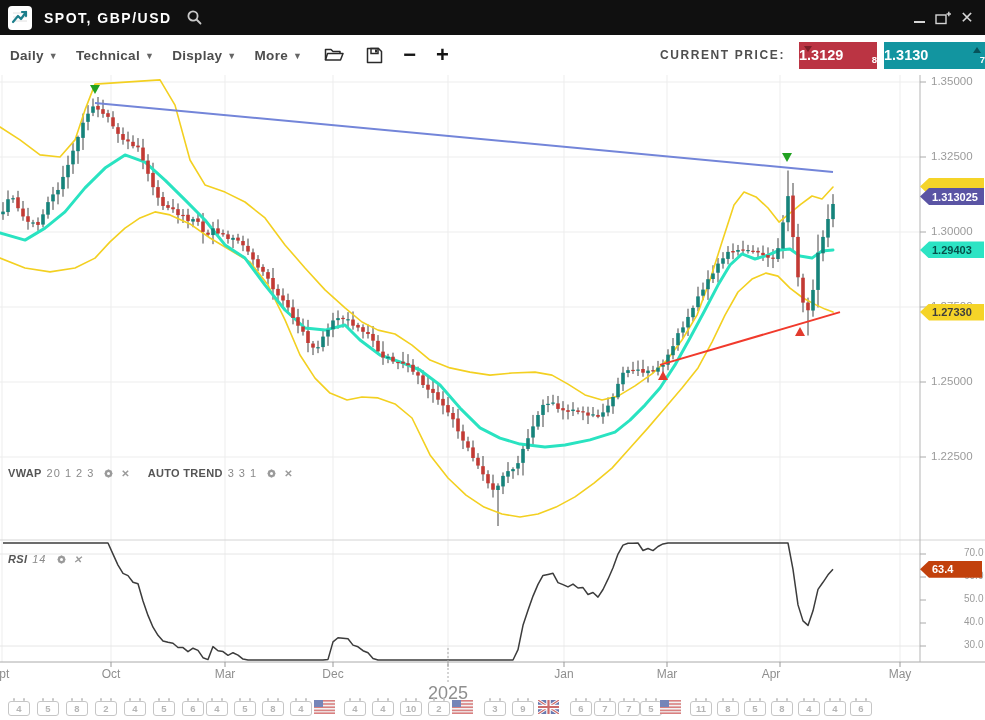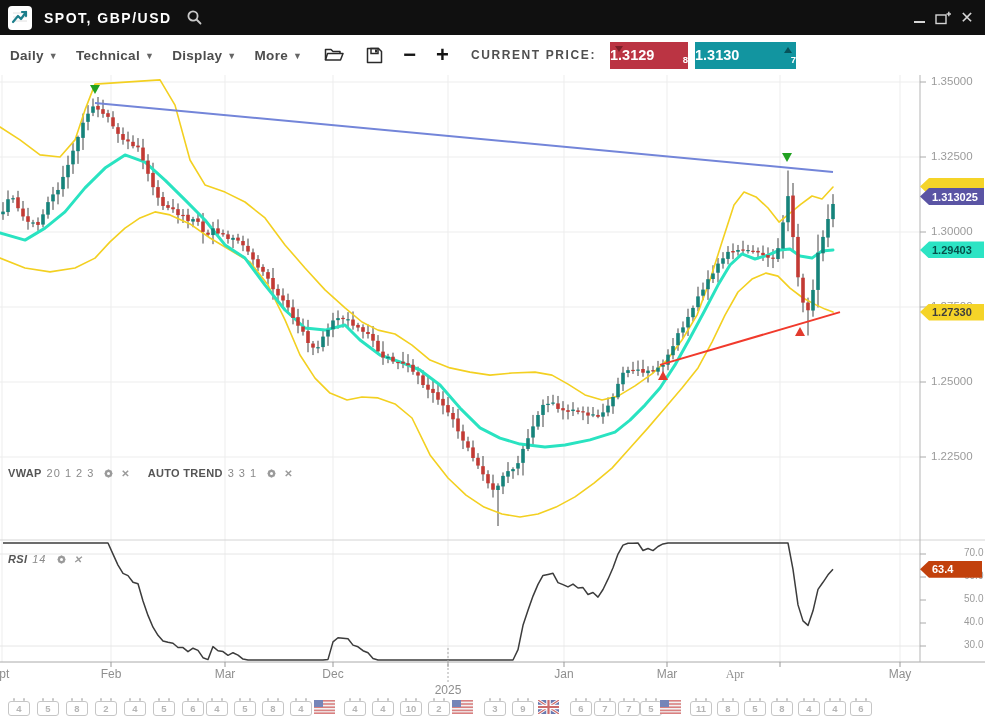--- a/index.html
+++ b/index.html
@@ -10,21 +10,21 @@
             display:flex;align-items:center;z-index:30;}
   .logo{width:24px;height:24px;margin-left:8px;border-radius:4px;background:#fff;
         display:flex;align-items:center;justify-content:center;}
   .tb-title{color:#fff;font-size:14px;font-weight:bold;letter-spacing:1.5px;margin-left:12px;}
   .tb-search{margin-left:14px;display:flex;align-items:center;}
   .tb-spacer{flex:1;}
   .winbtn{width:24px;height:24px;display:flex;align-items:center;justify-content:center;
           color:#d6d6d6;font-size:14px;cursor:default;}
   .minimize-bar{width:11px;height:2px;background:#d6d6d6;margin-top:8px;}
   
-  .toolbar{position:absolute;left:0;top:35px;width:796px;height:40px;background:#fff;
+  .toolbar{position:absolute;left:0;top:35px;width:985px;height:40px;background:#fff;
            display:flex;align-items:center;z-index:30;}
   .menu{display:flex;align-items:center;color:#4d4d4d;font-size:13.5px;font-weight:bold;
         margin-left:18px;letter-spacing:.3px;}
   .menu:first-child{margin-left:10px;}
   .caret{font-size:9px;color:#666;margin-left:5px;margin-top:2px;}
   .tool-ic{margin-left:22px;display:flex;align-items:center;}
   .zoom-glyph{font-size:22px;font-weight:bold;color:#141414;margin-left:20px;line-height:20px;}
   .cp-label{color:#4f4f4f;font-size:12px;letter-spacing:1.6px;font-weight:bold;margin-right:14px;}
   .price-badge{height:27px;display:flex;align-items:center;justify-content:space-between;
                color:#fff;font-size:14.5px;font-weight:bold;position:relative;}
@@ -35,21 +35,21 @@
           border-bottom:6px solid #07525a;position:absolute;right:4px;top:5px;}
   
   #chart-svg{position:absolute;left:0;top:0;z-index:1;}
   .px-label{position:absolute;left:931px;font-size:11.5px;color:#9b9b9b;z-index:2;}
   .rsi-label{position:absolute;left:964px;font-size:10px;color:#9b9b9b;z-index:2;}
   .badge{position:absolute;left:920px;width:64px;height:17px;z-index:3;display:flex;
          align-items:center;font-size:11px;font-weight:bold;padding-left:12px;box-sizing:border-box;
          clip-path:polygon(9px 0,100% 0,100% 100%,9px 100%,0 50%);}
   .month-label{position:absolute;width:44px;text-align:center;font-size:12px;color:#8f8f8f;
                top:667px;z-index:2;}
-  .year-label{position:absolute;width:44px;text-align:center;font-size:12px;color:#8f8f8f;
+  .year-label{position:absolute;width:44px;text-align:center;font-size:18px;color:#8f8f8f;
               top:683px;z-index:2;}
   .legend{position:absolute;display:flex;align-items:center;z-index:4;font-size:11px;color:#8a8a8a;}
   .legend b{color:#555;font-weight:bold;letter-spacing:.3px;margin-right:5px;}
   .legend .params{margin-right:7px;letter-spacing:1px;}
   .lgx{color:#9a9a9a;font-size:10px;font-weight:bold;margin-left:7px;cursor:default;}
   .gear{margin-left:2px;display:flex;}
   
   #event-strip{position:absolute;left:0;top:699px;width:985px;height:20px;z-index:2;}
   .cal{position:absolute;top:2px;width:20px;height:13px;border:1.5px solid #c6c6c6;border-radius:3px;
        color:#b5b5b5;font-size:9.5px;font-weight:bold;text-align:center;line-height:13px;}
@@ -587,26 +587,26 @@
   </div>
 <div id="axis-badges">
     <div class="badge" style="top: 177.9px; background: rgb(245, 212, 40); color: rgb(61, 61, 61);"></div>
     <div class="badge" style="top: 188px; background: rgb(90, 84, 164); color: rgb(255, 255, 255);">1.313025</div>
     <div class="badge" style="top: 241.41px; background: rgb(44, 228, 196); color: rgb(6, 80, 74);">1.29403</div>
     <div class="badge" style="top: 303.6px; background: rgb(245, 212, 40); color: rgb(61, 61, 61);">1.27330</div>
     <div class="badge" style="top: 560.68px; background: #c2410c; color: rgb(255, 255, 255); width: 62px;">63.4</div>
   </div>
 <div id="month-labels">
     <div class="month-label" style="left: -25px;">Sept</div>
-    <div class="month-label" style="left: 89px;">Feb</div>
+    <div class="month-label" style="left: 89px;">Oct</div>
     <div class="month-label" style="left: 203px;">Mar</div>
     <div class="month-label" style="left: 311px;">Dec</div>
     <div class="month-label" style="left: 542px;">Jan</div>
     <div class="month-label" style="left: 645px;">Mar</div>
-    <div class="month-label" style="left: 713px; font-family: Liberation Serif, serif;">Apr</div>
+    <div class="month-label" style="left: 749px;">Apr</div>
     <div class="month-label" style="left: 878px;">May</div>
     <div class="year-label" style="left: 426px;">2025</div>
   </div>
 <div id="event-strip">
     <div class="cal" style="left: 8px;"><i class="l"></i><i class="r"></i>4</div>
     <div class="cal" style="left: 37px;"><i class="l"></i><i class="r"></i>5</div>
     <div class="cal" style="left: 66px;"><i class="l"></i><i class="r"></i>8</div>
     <div class="cal" style="left: 95px;"><i class="l"></i><i class="r"></i>2</div>
     <div class="cal" style="left: 124px;"><i class="l"></i><i class="r"></i>4</div>
     <div class="cal" style="left: 153px;"><i class="l"></i><i class="r"></i>5</div>

